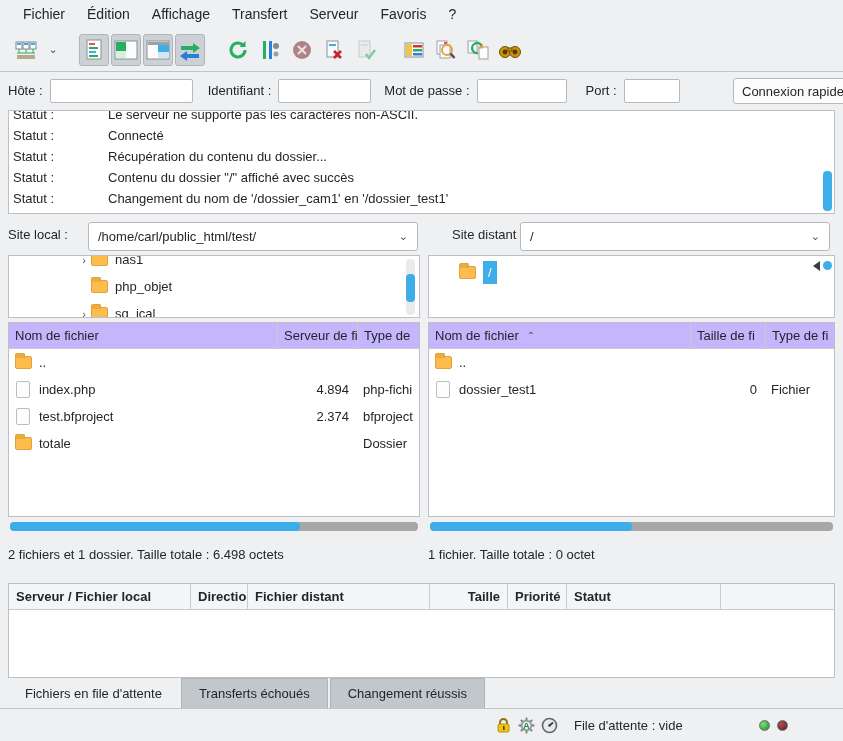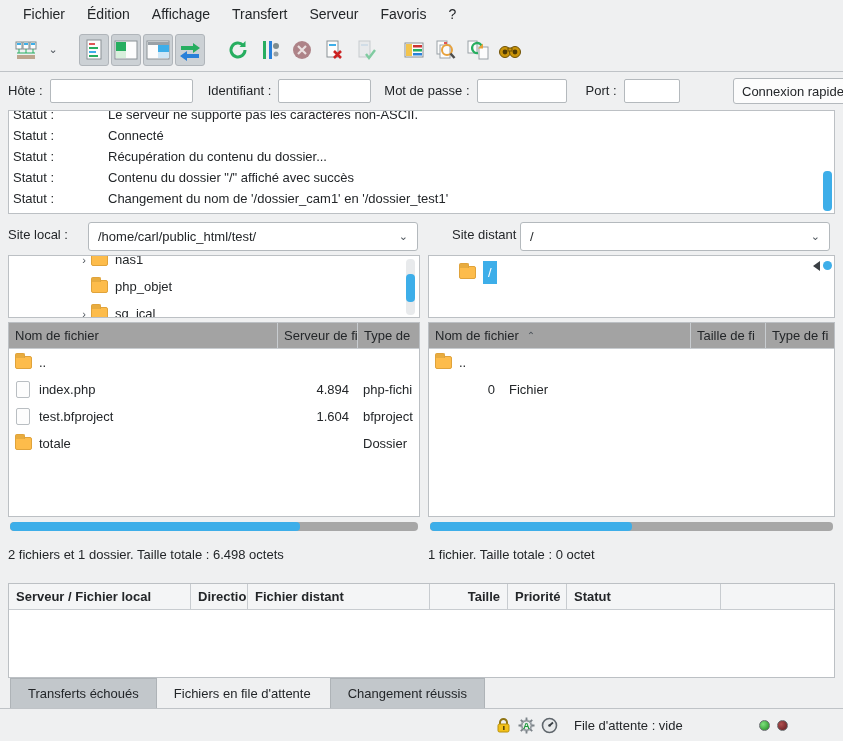--- a/index.html
+++ b/index.html
@@ -54,21 +54,21 @@
 
   
   .icon-folder { width:17px; height:13px; background:#fdbc4b; border:1px solid #e0a33b; border-radius:2px; position:relative; flex:none; margin-right:7px; }
   .icon-folder::before { content:""; position:absolute; top:-4px; left:-1px; width:8px; height:4px; background:#e8ac3f; border:1px solid #e0a33b; border-bottom:none; border-radius:2px 2px 0 0; }
   .icon-file { width:14px; height:17px; background:#fdfdfd; border:1px solid #b9bec2; border-radius:2px; flex:none; margin-right:9px; margin-left:1px; }
 
   
   .filelist { top:322px; height:195px; }
   #locallist { left:8px; width:412px; }
   #remotelist { left:428px; width:407px; }
-  .list-header { height:26px; background:#a3a3a3; border-bottom:1px solid #c8ccd0; display:flex; }
+  .list-header { height:26px; background:#c4b5fd; border-bottom:1px solid #c8ccd0; display:flex; }
   .hcell { display:flex; align-items:center; padding-left:6px; white-space:nowrap; overflow:hidden; }
   .hdiv { border-right:1px solid #c8ccd0; }
   .file-row { height:27px; display:flex; align-items:center; }
   .cell { display:flex; align-items:center; white-space:nowrap; overflow:hidden; height:100%; }
   .cell.num { justify-content:flex-end; padding-right:9px; }
   .name-pad { padding-left:6px; }
   .sort-arrow { margin-left:8px; font-size:10px; color:#4d545b; }
 
   
   .hscroll { top:522px; height:9px; border-radius:4px; background:#a7a7a7; overflow:hidden; position:absolute; }
@@ -361,21 +361,21 @@
       <span>index.php</span>
     </div>
     <div class="cell num" style="width:80px">4.894</div>
     <div class="cell" style="flex:1; padding-left:5px">php-fichi</div>
   </div>
   <div class="file-row">
     <div class="cell name-pad" style="width:269px">
       <span class="icon-file"></span>
       <span>test.bfproject</span>
     </div>
-    <div class="cell num" style="width:80px">1.604</div>
+    <div class="cell num" style="width:80px">2.374</div>
     <div class="cell" style="flex:1; padding-left:5px">bfproject</div>
   </div>
   <div class="file-row">
     <div class="cell name-pad" style="width:269px">
       <span class="icon-folder"></span>
       <span>totale</span>
     </div>
     <div class="cell num" style="width:80px"></div>
     <div class="cell" style="flex:1; padding-left:5px">Dossier</div>
   </div>
@@ -390,20 +390,24 @@
     <div class="hcell hdiv" style="width:75px">Taille de fi</div>
     <div class="hcell" style="flex:1">Type de fi</div>
   </div>
   <div class="file-row">
     <div class="cell name-pad" style="width:262px">
       <span class="icon-folder"></span>
       <span>..</span>
     </div>
   </div>
   <div class="file-row">
+    <div class="cell name-pad" style="width:262px">
+      <span class="icon-file"></span>
+      <span>dossier_test1</span>
+    </div>
     <div class="cell num" style="width:75px">0</div>
     <div class="cell" style="flex:1; padding-left:5px">Fichier</div>
   </div>
 </div>
 
 <div class="hscroll" style="left:10px; width:408px;">
   <div class="thumb" style="width:71%"></div>
 </div>
 <div class="hscroll" style="left:430px; width:403px;">
   <div class="thumb" style="width:50%"></div>
@@ -419,22 +423,22 @@
     <div class="qcell" style="width:182px">Fichier distant</div>
     <div class="qcell num" style="width:78px">Taille</div>
     <div class="qcell" style="width:59px">Priorité</div>
     <div class="qcell" style="width:154px">Statut</div>
     <div class="qcell" style="flex:1; border-right:none"></div>
   </div>
   <div style="height:68px"></div>
 </div>
 
 <div id="tabs" class="abs">
+  <div class="tab active">Fichiers en file d'attente</div>
   <div class="tab inactive">Transferts échoués</div>
-  <div class="tab active">Fichiers en file d'attente</div>
   <div class="tab inactive">Changement réussis</div>
 </div>
 
 <div id="statusbar" class="abs">
   <div style="width:495px"></div>
   <span class="sb-icon">
     <svg width="17" height="17" viewBox="0 0 17 17">
       <path d="M5 8V5.5a3.5 3.5 0 0 1 7 0V8" fill="none" stroke="#8f7413" stroke-width="2"></path>
       <rect x="3" y="7" width="11" height="8" rx="1.5" fill="#f3c118" stroke="#b8900e"></rect>
       <rect x="8" y="9" width="1.6" height="4" fill="#5a4708"></rect>

